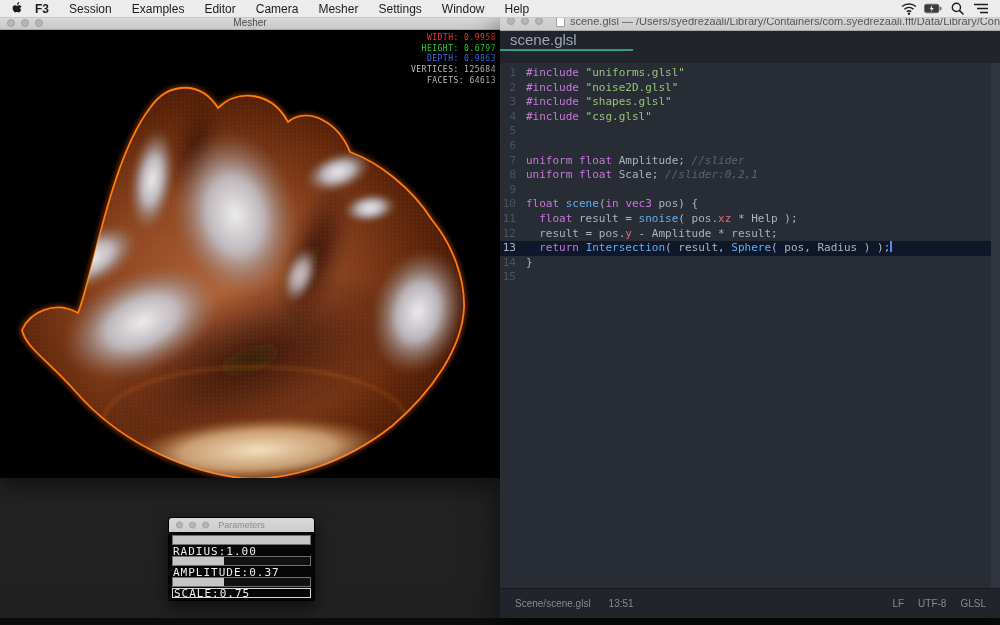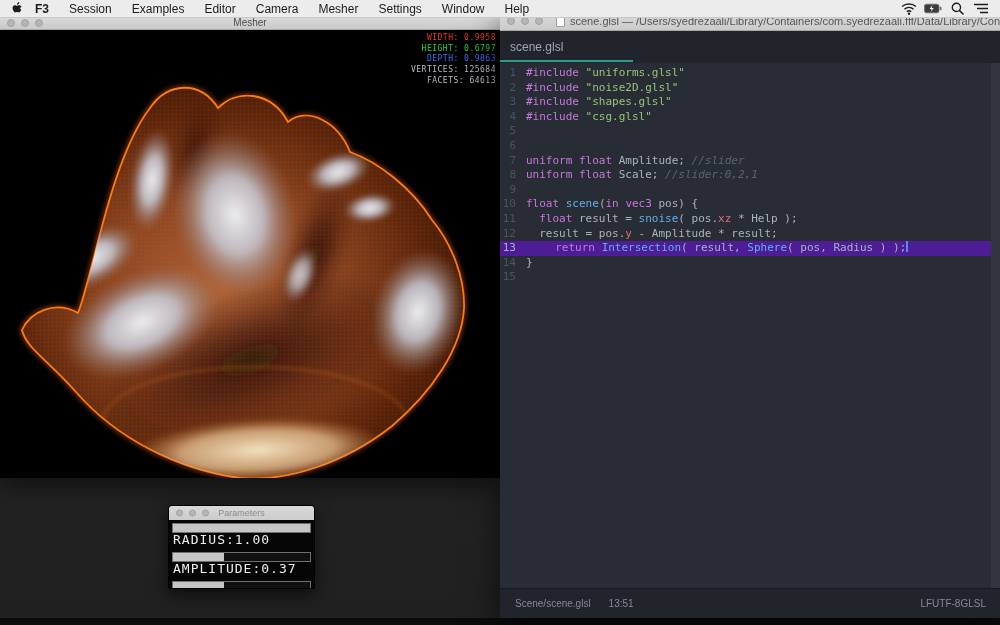--- a/index.html
+++ b/index.html
@@ -39,83 +39,83 @@
   .traffic.small .dot { width:7px; height:7px; gap:5px; }
   .mesher-canvas { position:relative; width:500px; height:448px; background:#000; overflow:hidden; }
   .mesher-stats {
     position:absolute; top:3px; right:4px; text-align:right; z-index:5;
     font-family:"DejaVu Sans Mono", monospace; font-size:8px; letter-spacing:.5px; line-height:10.7px;
   }
   .stat-line { white-space:pre; }
 
   
   .params-window {
-    position:absolute; left:168px; top:505px; width:147px; height:84px; z-index:20;
+    position:absolute; left:168px; top:517px; width:147px; height:84px; z-index:20;
     border-radius:4px 4px 2px 2px; box-shadow:0 6px 16px rgba(0,0,0,.6); overflow:hidden;
     background:#060606; border:1px solid #000;
   }
   .params-titlebar {
     height:14px; background:linear-gradient(#d9d9d9,#cccccc); position:relative;
     display:flex; align-items:center; justify-content:center; font-size:9px; color:#8b8b8b;
   }
   .params-body { padding:3px 3px 0 3px; }
   .param-slider {
     height:10px; background:#111; border:1px solid #6f6f6f; margin-bottom:1px; position:relative;
     cursor:pointer;
   }
   .param-slider .fill { position:absolute; left:0; top:0; bottom:0; background:#c6c6c6; }
   .param-label {
     height:10px; display:flex; align-items:center;
-    font-family:"DejaVu Sans Mono", monospace; font-size:13px; letter-spacing:1px;
-    color:#ededed; margin-bottom:8px; padding-left:1px; white-space:pre;
+    font-family:"DejaVu Sans Mono", monospace; font-size:11px; letter-spacing:1px;
+    color:#ededed; margin-bottom:0; padding-left:1px; white-space:pre;
   }
   .param-label.boxed { border:1px solid #d8d8d8; }
 
   
   .editor-window {
     position:absolute; left:500px; top:12px; width:500px; height:606px; z-index:15;
     box-shadow:0 10px 30px rgba(0,0,0,.6); display:flex; flex-direction:column;
   }
   .editor-titlebar {
     height:19px; background:linear-gradient(#dadada,#cbcbcb); border-bottom:1px solid #a8a8a8;
     position:relative; display:flex; align-items:center; font-size:11px; color:#565656;
   }
   .editor-title-text {
     margin-left:56px; white-space:nowrap; overflow:hidden; display:flex; align-items:center; gap:5px;
   }
   .doc-icon { width:9px; height:11px; background:#fdfdfd; border:1px solid #9d9d9d; border-radius:1px; flex:none; }
   .editor-tabbar { height:32px; background:#21252b; position:relative; display:flex; }
   .editor-tab {
-    width:133px; height:31px; display:flex; align-items:center; padding-left:10px;
-    font-size:12px; color:#9da5b4; position:relative; cursor:pointer;
+    width:133px; height:20px; display:flex; padding-left:10px;
+    font-size:15px; color:#9da5b4; position:relative; cursor:pointer;
   }
   .editor-tab .tab-underline { position:absolute; left:0; bottom:0; width:133px; height:2.5px; }
   .editor-code {
     flex:1; background:#282c34; position:relative; overflow:hidden;
     font-family:"DejaVu Sans Mono", monospace; font-size:11px; line-height:14.6px; padding-top:3px;
   }
   .code-line { display:flex; height:14.6px; white-space:pre; }
-  .code-line.active { background:#4c1d95;gap:16px; }
+  .code-line.active { background:#0f172a; }
   .gutter { width:26px; flex:none; text-align:right; padding-right:10px; color:#4b5263; }
   .code-line.active .gutter { color:#abb2bf; }
   .line-content { color:#abb2bf; }
   .tok-kw { color:#c678dd; }
   .tok-str { color:#98c379; }
   .tok-cm { color:#5c6370; font-style:italic; }
   .tok-fn { color:#61afef; }
   .tok-pr { color:#e06c75; }
   .tok-pl { color:#abb2bf; }
   .cursor { display:inline-block; width:1.5px; height:11px; background:#528bff; vertical-align:-1px; }
   .scroll-strip { position:absolute; right:0; top:0; bottom:0; width:9px; background:#303540; cursor:pointer; }
   .editor-statusbar {
     height:30px; background:#21252b; border-top:1px solid #181a1f;
     display:flex; align-items:center; font-size:10px; color:#828997; padding:0 14px 0 15px;
   }
   .status-left { display:flex; gap:18px; }
-  .status-right { margin-left:auto; display:flex; }
+  .status-right { margin-left:auto; display:flex; gap:14px; }
 
   svg { display:block; }
 </style>
 </head>
 <body>
 
 <div class="menubar">
   <span class="apple">
     <svg width="11" height="13" viewBox="0 0 11 13">
         <path fill="#1c1c1c" d="M8.2 6.9c0-1.6 1.3-2.3 1.4-2.4-.8-1.1-1.9-1.2-2.3-1.3-1-.1-1.9.6-2.4.6-.5 0-1.3-.6-2.1-.6C1.7 3.2.6 4.1.6 6c0 1.1.4 2.3 1 3.1.5.7 1 1.4 1.7 1.4.7 0 .9-.4 1.8-.4.9 0 1.1.4 1.8.4.8 0 1.3-.7 1.7-1.4.5-.8.7-1.5.7-1.6 0 0-1.9-.8-2.1-2.6zM6.7 1.9c.4-.5.7-1.1.6-1.9-.6 0-1.3.4-1.7.9-.4.4-.7 1.1-.6 1.8.7 0 1.3-.4 1.7-.8z"></path>

